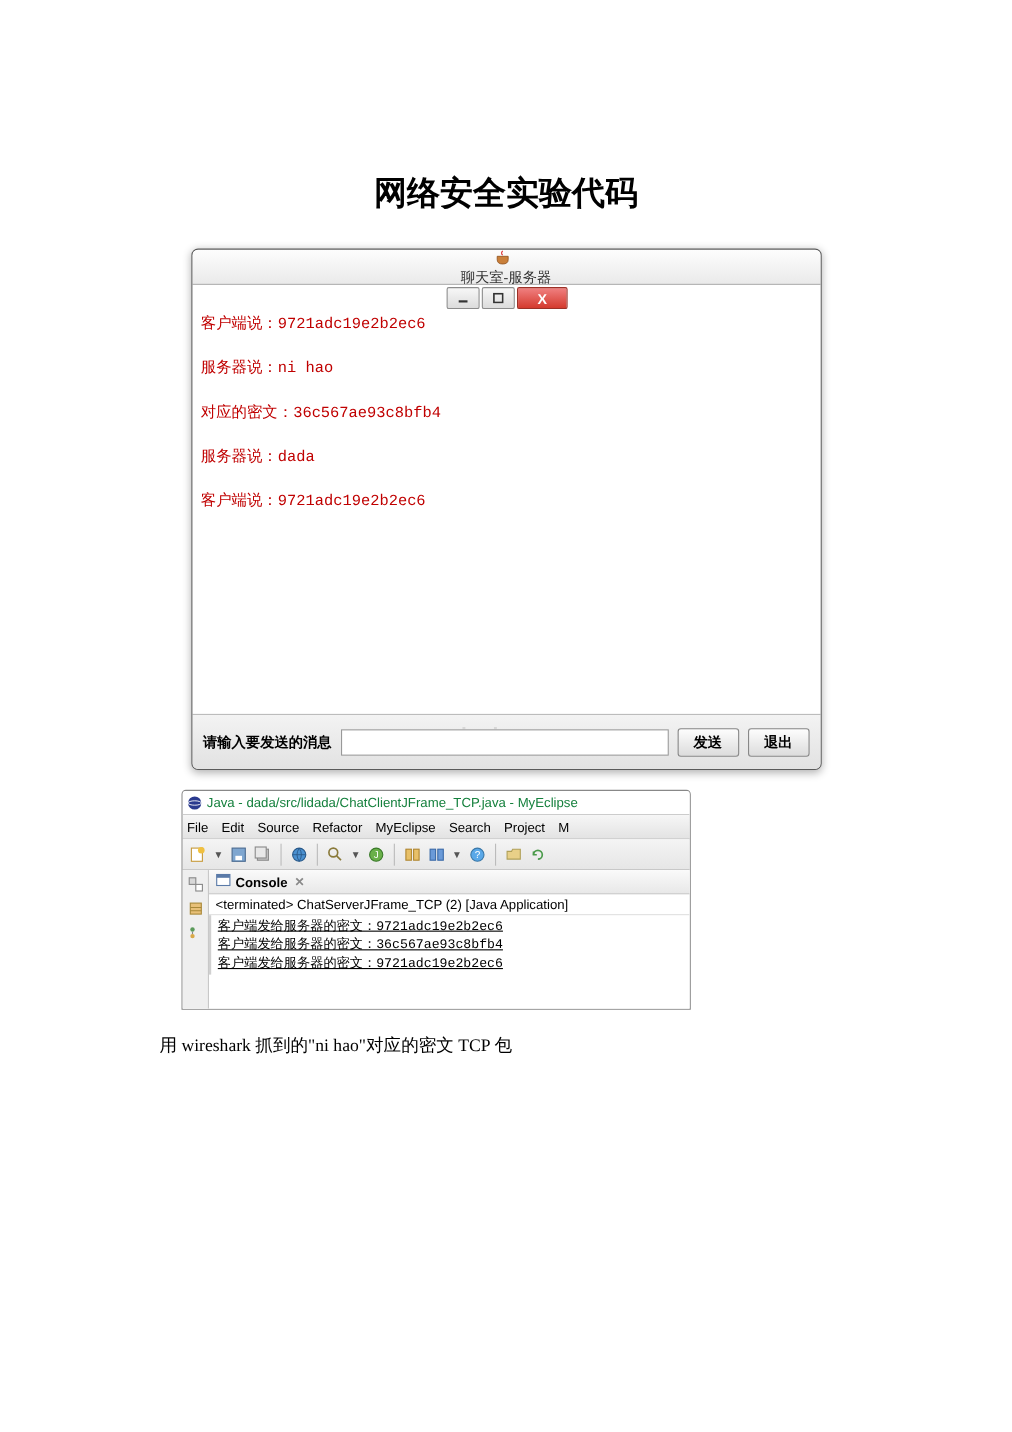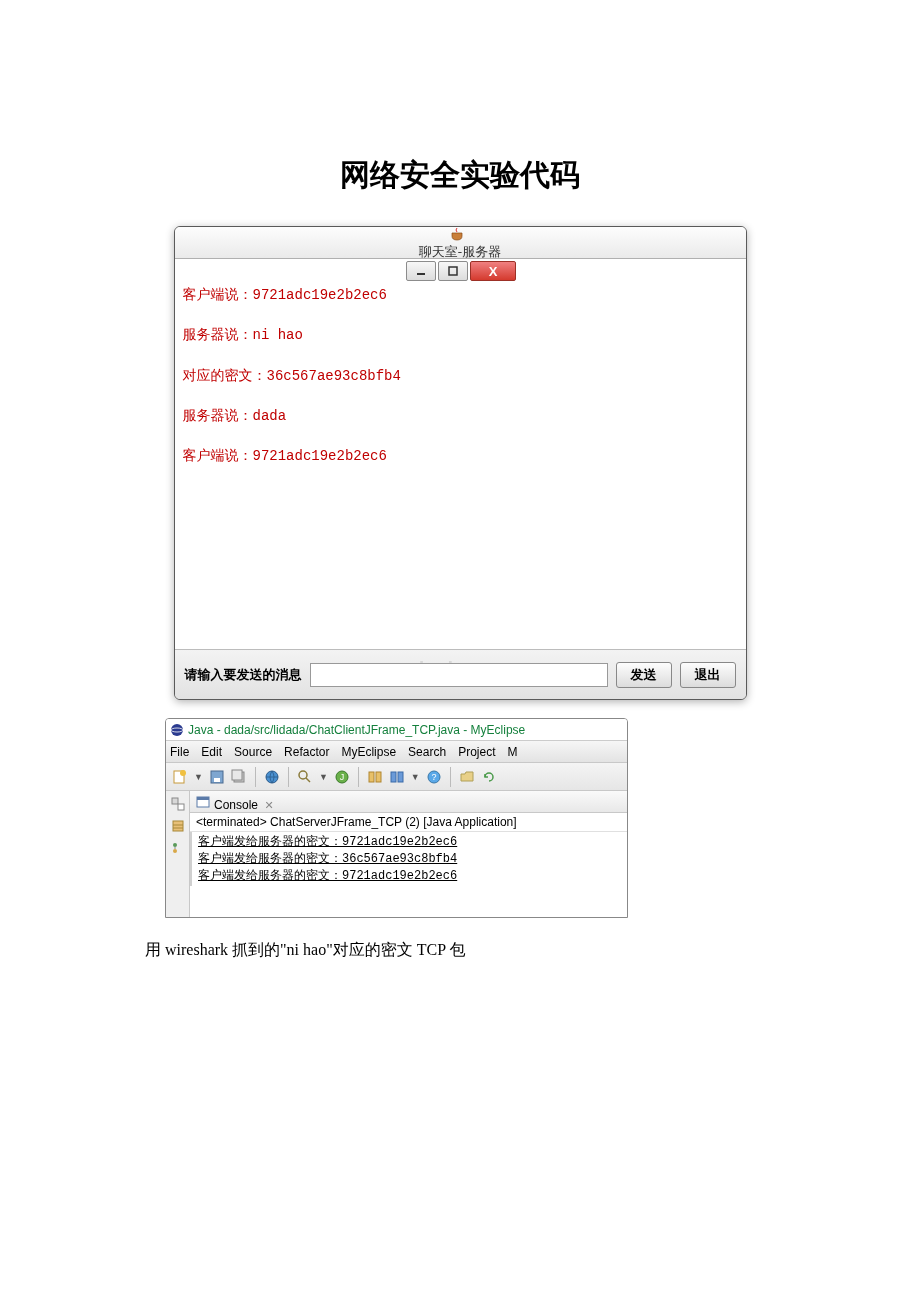--- a/index.html
+++ b/index.html
@@ -198,25 +198,26 @@
     .ide-side-ic {
       width: 14px;
       height: 14px;
     }
     .ide-main { flex: 1; display: flex; flex-direction: column; }
     .console-tab {
       height: 22px;
       background: linear-gradient(#fafafa,#e8e8e8);
       border-bottom: 1px solid #c8c8c8;
       display: flex;
-      align-items: flex-end;
+      align-items: center;
       padding-left: 6px;
       font-size: 12px;
       font-family: Tahoma, Arial, sans-serif;
       gap: 4px;
+      font-weight: bold;
     }
     .console-close {
       width: 14px;
       height: 14px;
       display: flex;
       align-items: center;
       justify-content: center;
       color: #888;
       font-size: 11px;
     }

